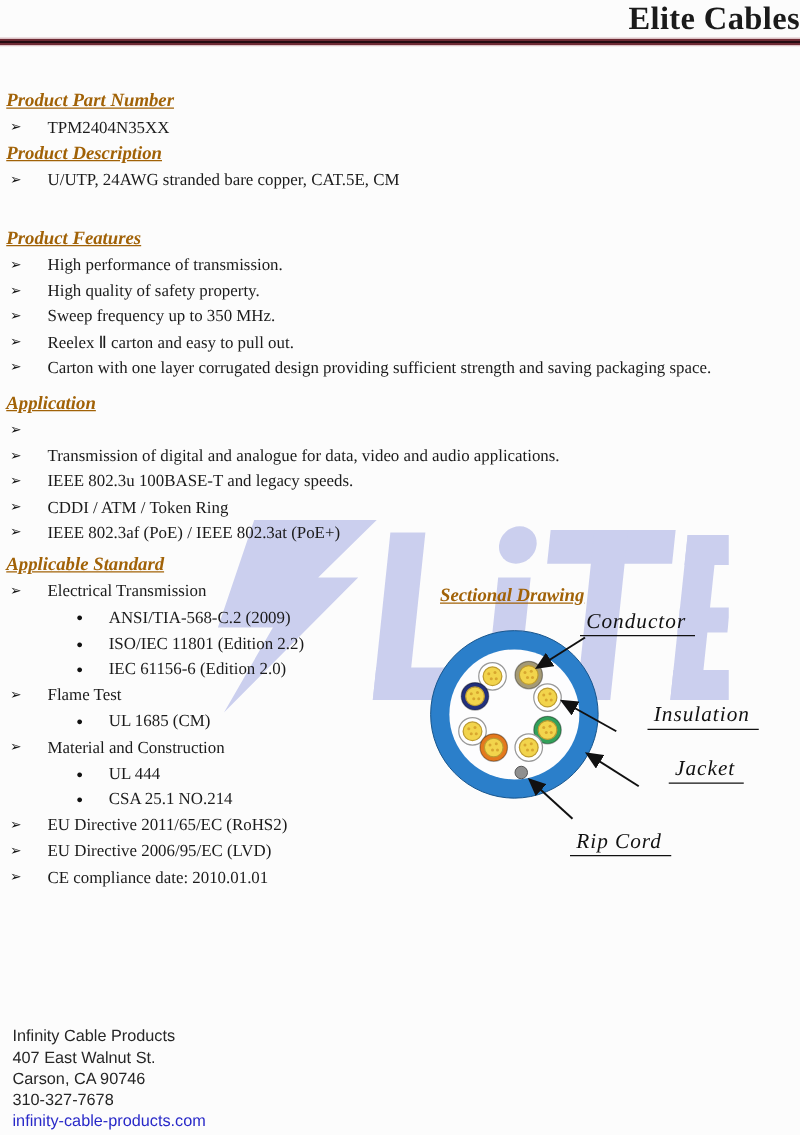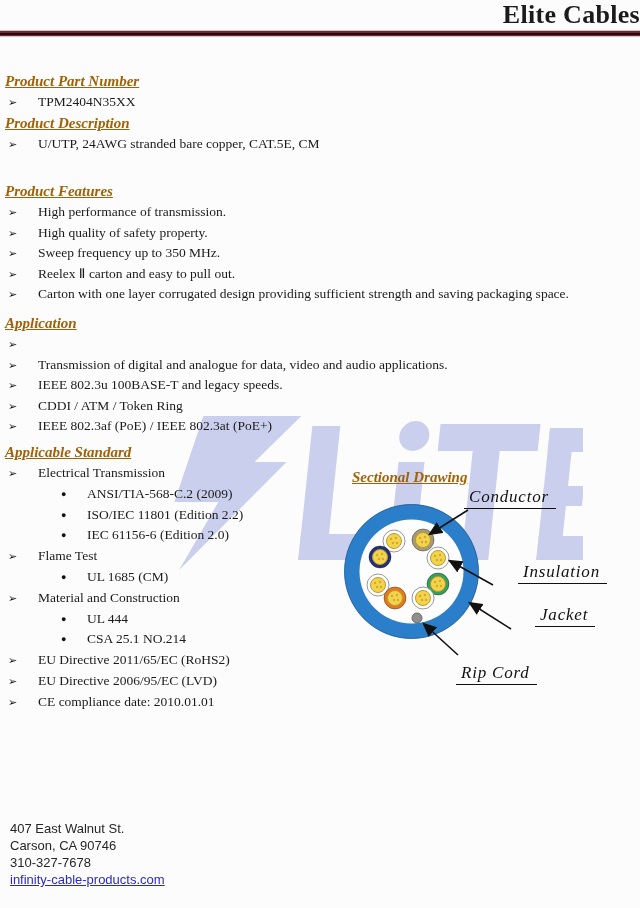--- a/index.html
+++ b/index.html
@@ -38,21 +38,21 @@
     background:transparent;
   }
   .lbl-conductor{left:464px; top:487px;}
   .lbl-insulation{left:518px; top:562px;}
   .lbl-jacket{left:535px; top:605px;}
   .lbl-ripcord{left:456px; top:631px;margin-top:32px;}
   .footer{
     position:absolute; left:10px; top:820px; z-index:1;
     font-family:"Liberation Sans", sans-serif; font-size:13px; line-height:17px; color:#262626;
   }
-  .footer a{color:#2929c8; text-decoration:underline; cursor:pointer;}
+  .footer a{color:#2929c8; cursor:pointer;}
 </style>
 </head>
 <body>
 
 <div class="page">
 
   <div class="title">Elite Cables</div>
   <div class="rule"></div>
 
   <svg class="wm" width="425" height="168" viewBox="0 0 425 168">
@@ -254,19 +254,20 @@
       <line x1="128" y1="180" x2="94" y2="149" marker-end="url(#ah)"></line>
     </g>
   </svg>
 
   <div class="draw-label lbl-conductor">Conductor</div>
   <div class="draw-label lbl-insulation">Insulation</div>
   <div class="draw-label lbl-jacket">Jacket</div>
   <div class="draw-label lbl-ripcord">Rip Cord</div>
 
   <div class="footer">
+    <div>Infinity Cable Products</div>
     <div>407 East Walnut St.</div>
     <div>Carson, CA 90746</div>
     <div>310-327-7678</div>
     <div><a>infinity-cable-products.com</a></div>
   </div>
 
 </div>
 
 </body></html>

